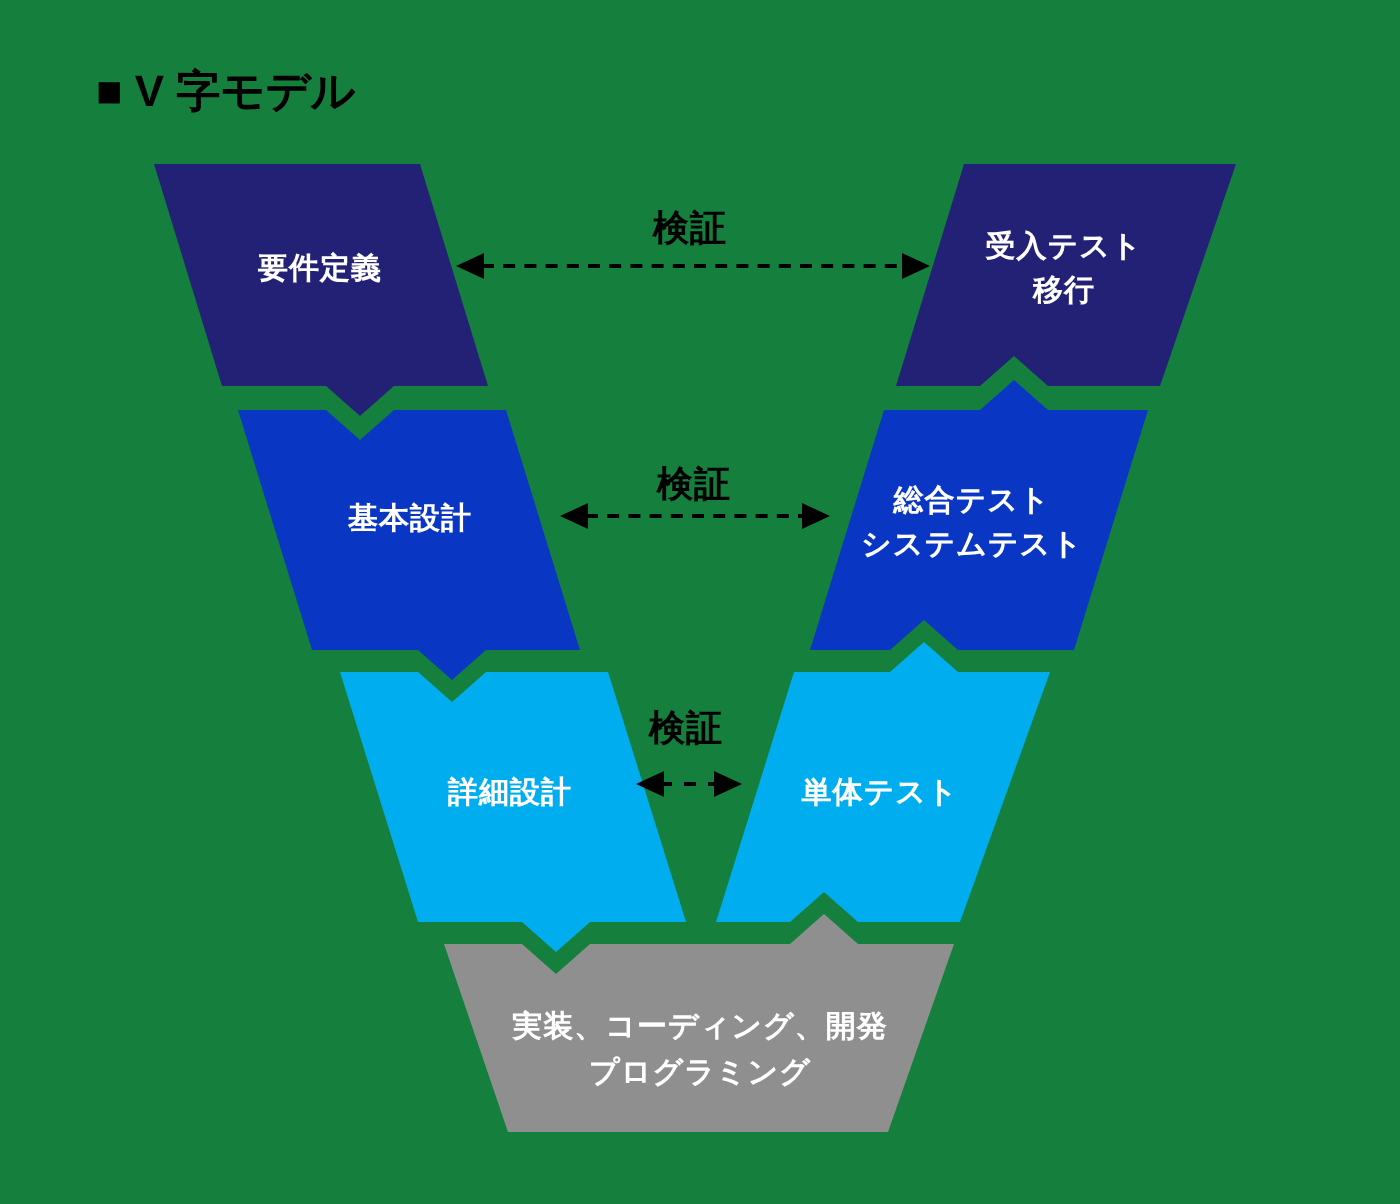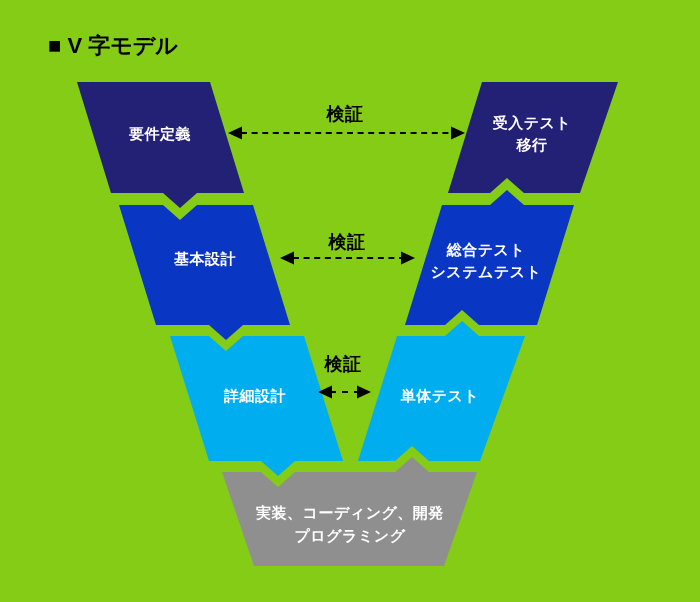--- a/index.html
+++ b/index.html
@@ -1,16 +1,16 @@
 <!DOCTYPE html>
 <html><head>
 <meta charset="utf-8">
 <style>
   html,body{margin:0;padding:0;background:#ffffff;}
-  .canvas{width:700px;height:602px;position:relative;background:#84cc16;overflow:hidden;}
+  .canvas{width:700px;height:602px;position:relative;background:#15803d;overflow:hidden;}
   svg{display:block;}
   .title-text{
     font-family:"Liberation Sans","DejaVu Sans",sans-serif;
     font-weight:700;font-size:22px;
   }
   .box-label{
     font-family:"Liberation Sans","DejaVu Sans",sans-serif;
     font-weight:700;font-size:15px;letter-spacing:0.5px;
   }
   .kensho-label{

